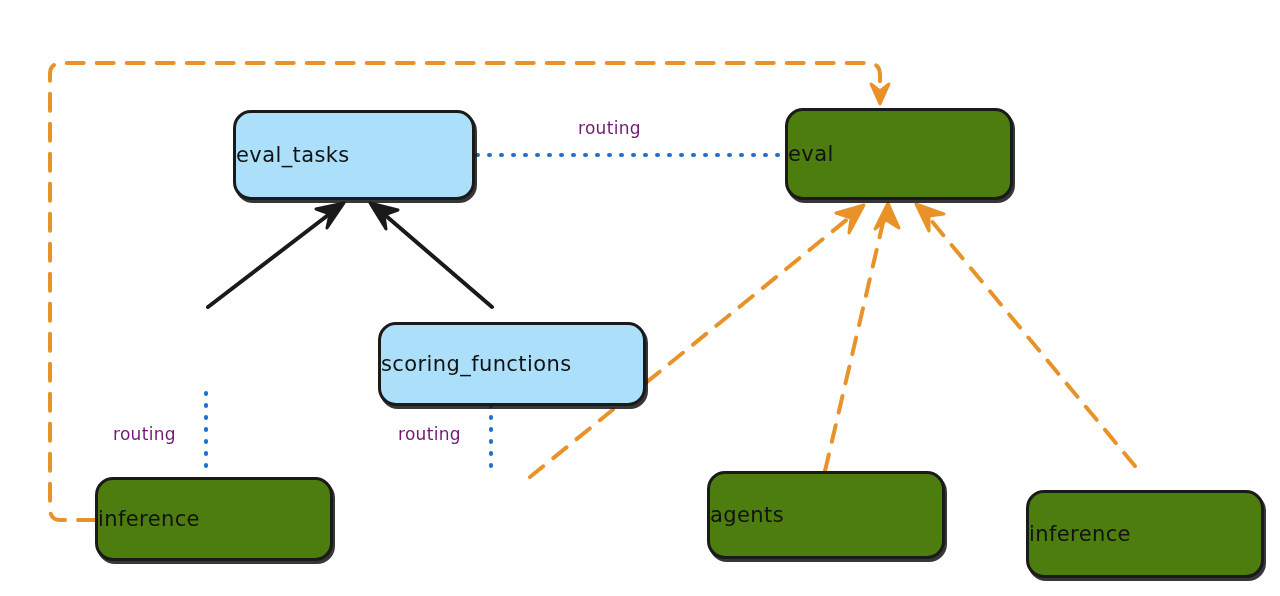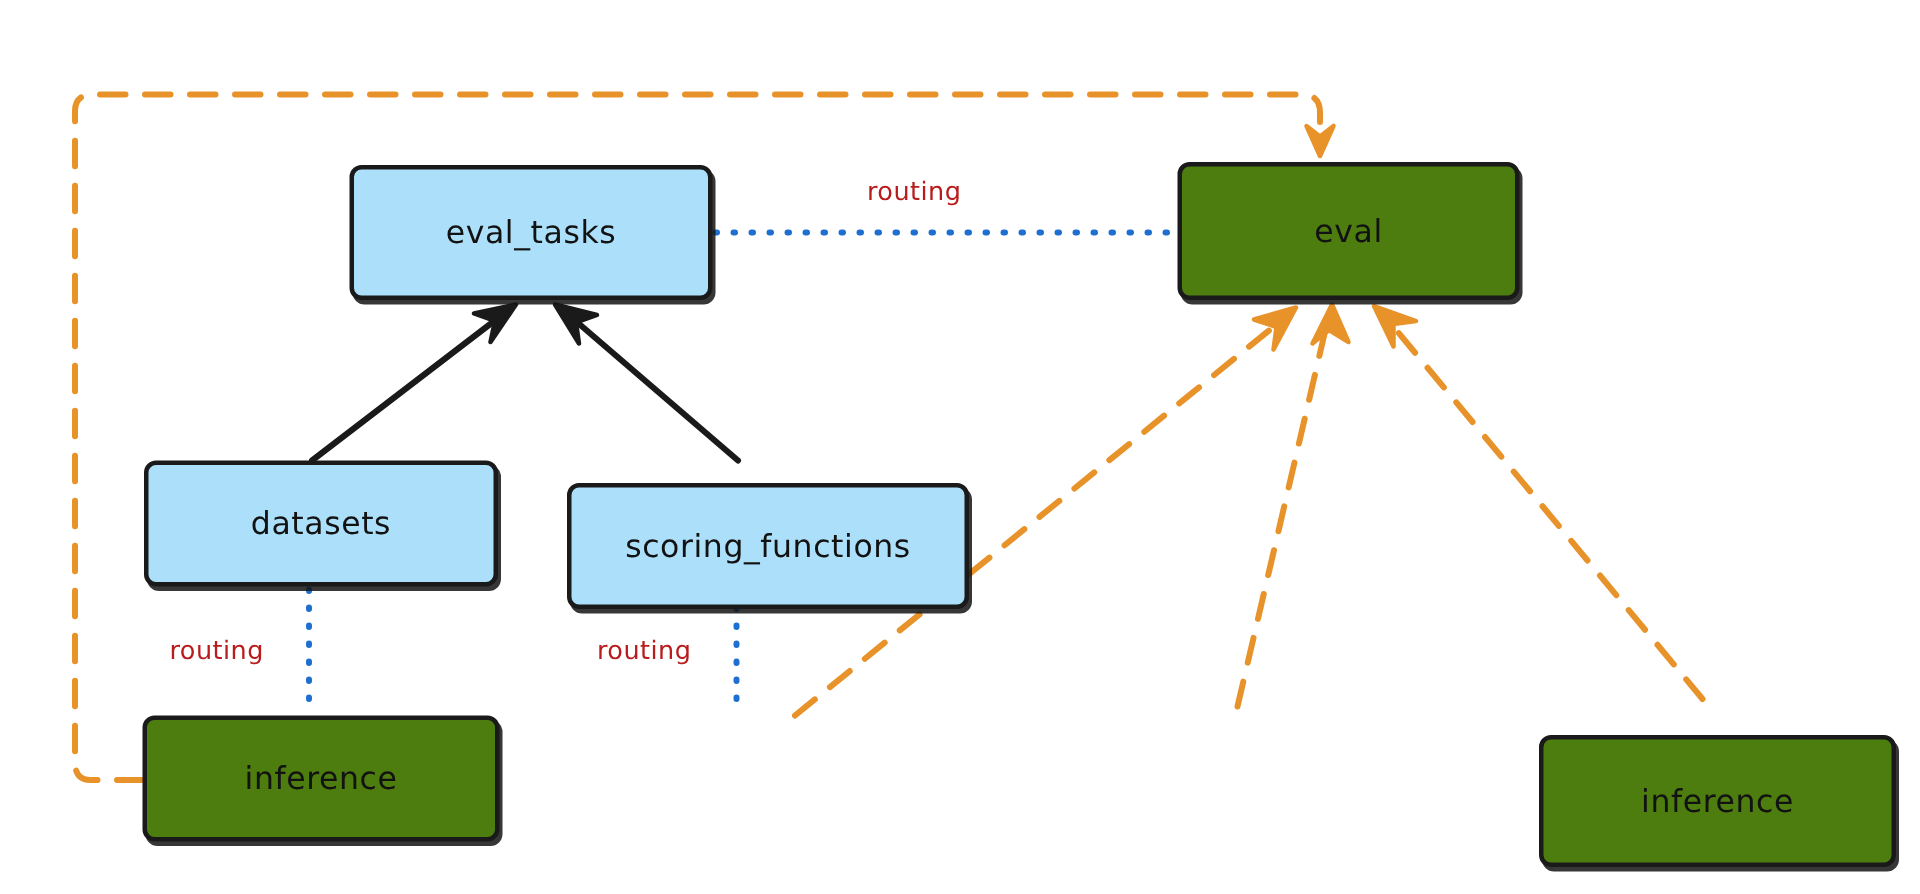--- a/index.html
+++ b/index.html
@@ -23,41 +23,41 @@
     position: absolute;
     top: 0;
     left: 0;
     width: 1280px;
     height: 596px;
   }
   .node {
     position: absolute;
     box-sizing: border-box;
     border: 3px solid #1a1a1a;
-    border-radius: 8px;
+    border-radius: 18px;
     display: flex;
     align-items: center;
-    justify-content: center;
+    justify-content: flex-start;
     box-shadow: 2px 3px 0 0 rgba(20,20,20,0.85);
   }
   .node-blue  { background: #ace0fa; }
   .node-green { background: #4d7c0f; }
   .node-label {
     font-family: "DejaVu Sans", sans-serif;
     font-size: 21px;
     color: #121212;
     letter-spacing: 0.4px;
     white-space: nowrap;
     pointer-events: none;
   }
   .edge-label {
     position: absolute;
     font-family: "DejaVu Sans", sans-serif;
     font-size: 17px;
-    color: #b91c1c;
+    color: #701a75;
     white-space: nowrap;
     letter-spacing: 0.3px;
   }
 </style>
 </head>
 <body>
 
 <div id="diagram-root">
 
   <svg id="diagram-svg" viewBox="0 0 1280 596" xmlns="http://www.w3.org/2000/svg">
@@ -106,33 +106,33 @@
   </svg>
 
   <div class="node node-blue" style="left:233px; top:110px; width:242px; height:90px;">
     <span class="node-label">eval_tasks</span>
   </div>
 
   <div class="node node-green" style="left:785px; top:108px; width:228px; height:92px;">
     <span class="node-label">eval</span>
   </div>
 
-  <div class="node node-blue" style="left:96px; top:307px; width:236px; height:84px;">
-    <span class="node-label">datasets</span>
-  </div>
 
   <div class="node node-blue" style="left:378px; top:322px; width:268px; height:84px;">
     <span class="node-label">scoring_functions</span>
   </div>
 
   <div class="node node-green" style="left:95px; top:477px; width:238px; height:84px;">
     <span class="node-label">inference</span>
   </div>
 
 
+  <div class="node node-green" style="left:707px; top:471px; width:238px; height:88px;">
+    <span class="node-label">agents</span>
+  </div>
 
   <div class="node node-green" style="left:1026px; top:490px; width:238px; height:88px;">
     <span class="node-label">inference</span>
   </div>
 
   <div class="edge-label" style="left:578px; top:118px;">routing</div>
 
   <div class="edge-label" style="left:113px; top:424px;">routing</div>
 
   <div class="edge-label" style="left:398px; top:424px;">routing</div>

